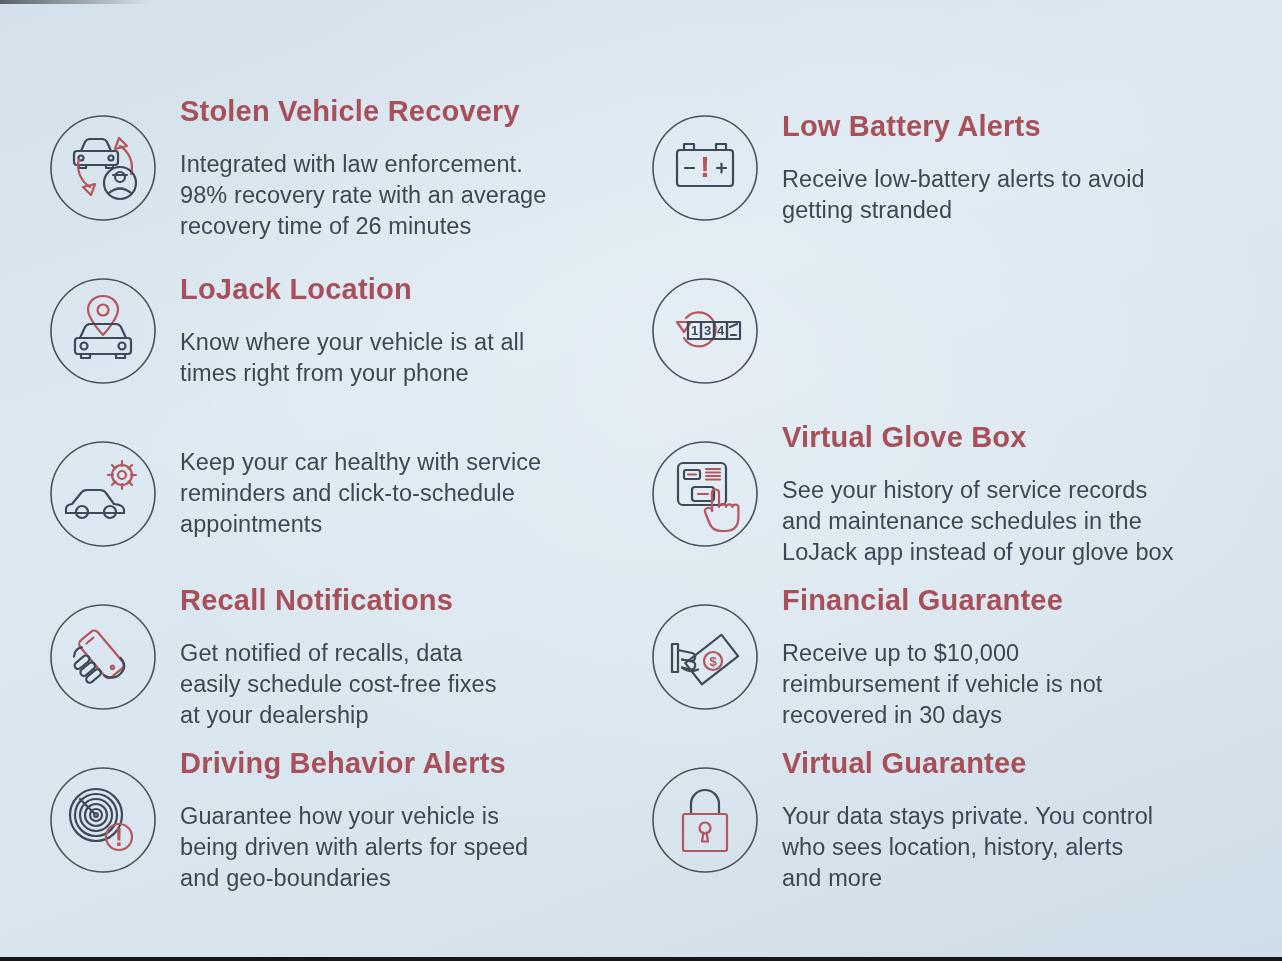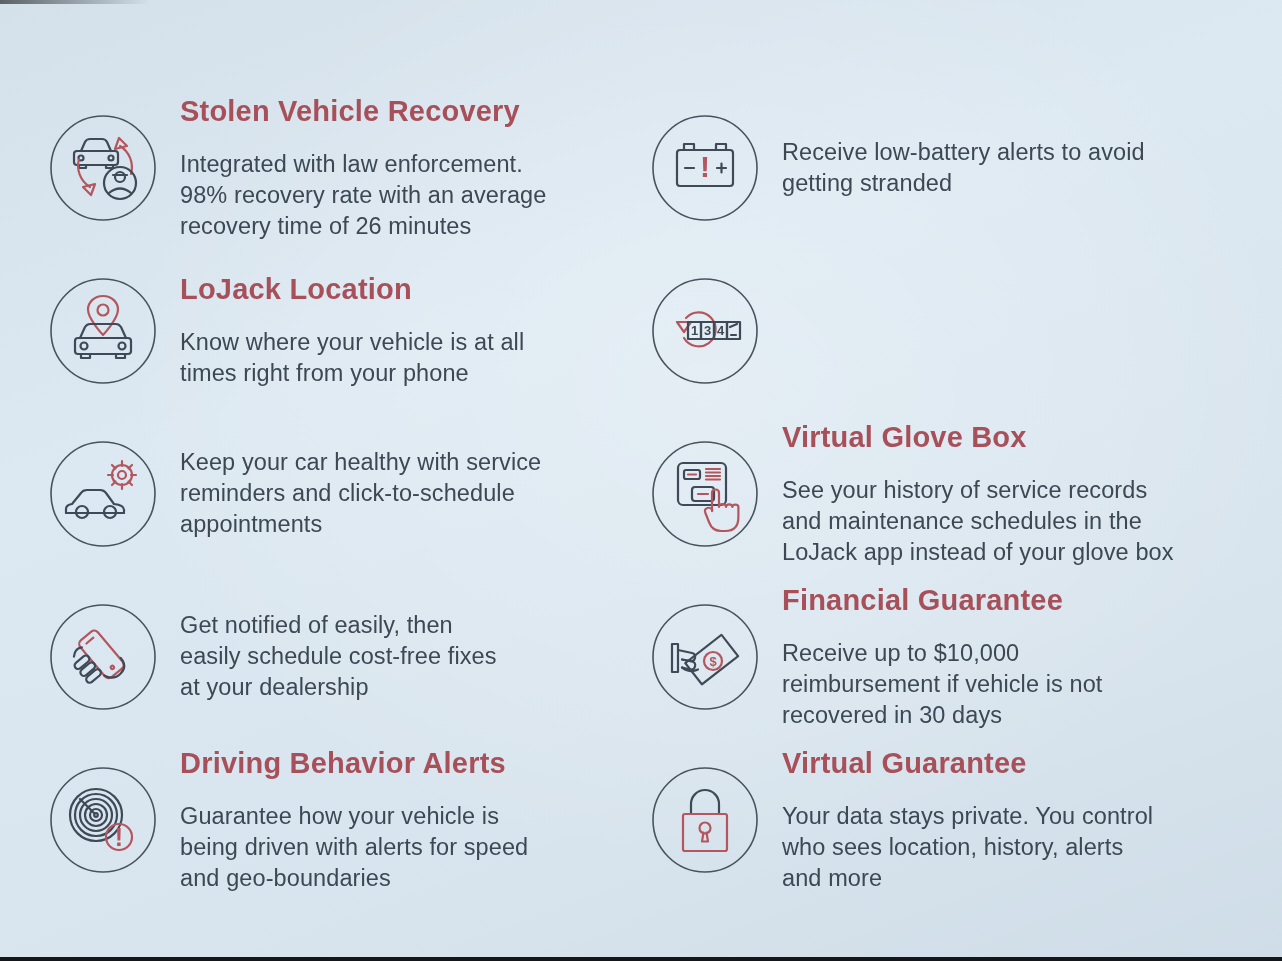--- a/index.html
+++ b/index.html
@@ -137,21 +137,22 @@
             <rect x="27" y="42" width="17" height="7" rx="3.5"></rect>
             <rect x="27" y="51" width="17" height="7" rx="3.5"></rect>
             <rect x="27" y="60" width="17" height="7" rx="3.5"></rect>
             <path d="M44 70 q4 10 14 9 q10 -1 10 -12"></path>
             <path d="M33 36 q6 -6 12 -2"></path>
           </g>
         </g>
       </svg>
     </div>
     <div class="txt">
-      <p>Get notified of easily, then
+      <h2>Recall Notifications</h2>
+      <p>Get notified of recalls, data
 easily schedule cost-free fixes
 at your dealership</p>
     </div>
   </div>
 
   <div class="feature">
     <div class="icon-wrap">
       <svg viewBox="0 0 110 110">
         <circle class="oc" cx="55" cy="55" r="52"></circle>
         <g class="dk" stroke-width="1.8">
@@ -182,20 +183,21 @@
         <g class="dk">
           <path d="M34 37 v-6 h10 v6 M66 37 v-6 h10 v6"></path>
           <rect x="27" y="37" width="56" height="36" rx="3"></rect>
           <path d="M35 55 h9"></path>
           <path d="M67 55 h9 M71.5 50.5 v9"></path>
         </g>
         <text class="trd" x="55" y="64" font-size="30" text-anchor="middle">!</text>
       </svg>
     </div>
     <div class="txt">
+      <h2>Low Battery Alerts</h2>
       <p>Receive low-battery alerts to avoid
 getting stranded</p>
     </div>
   </div>
 
   <div class="feature">
     <div class="icon-wrap">
       <svg viewBox="0 0 110 110">
         <circle class="oc" cx="55" cy="55" r="52"></circle>
         <g class="rd" stroke-width="2">

